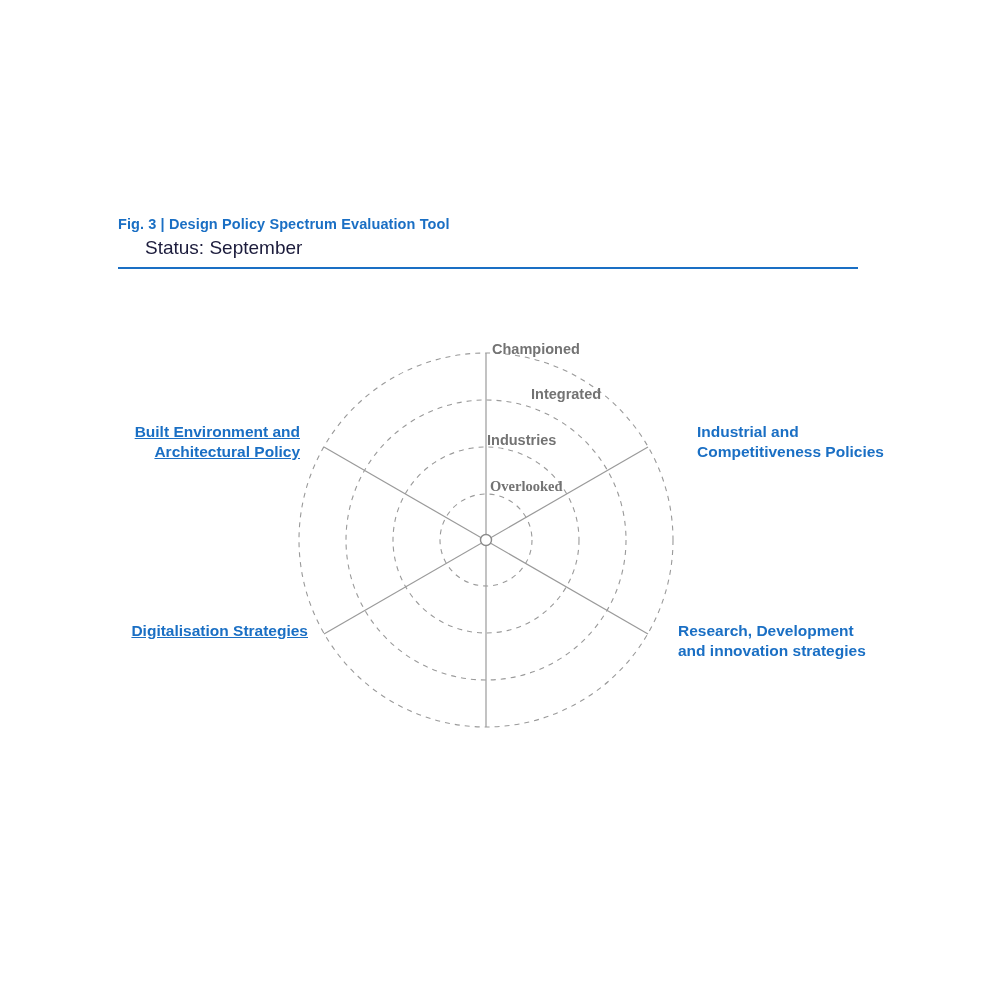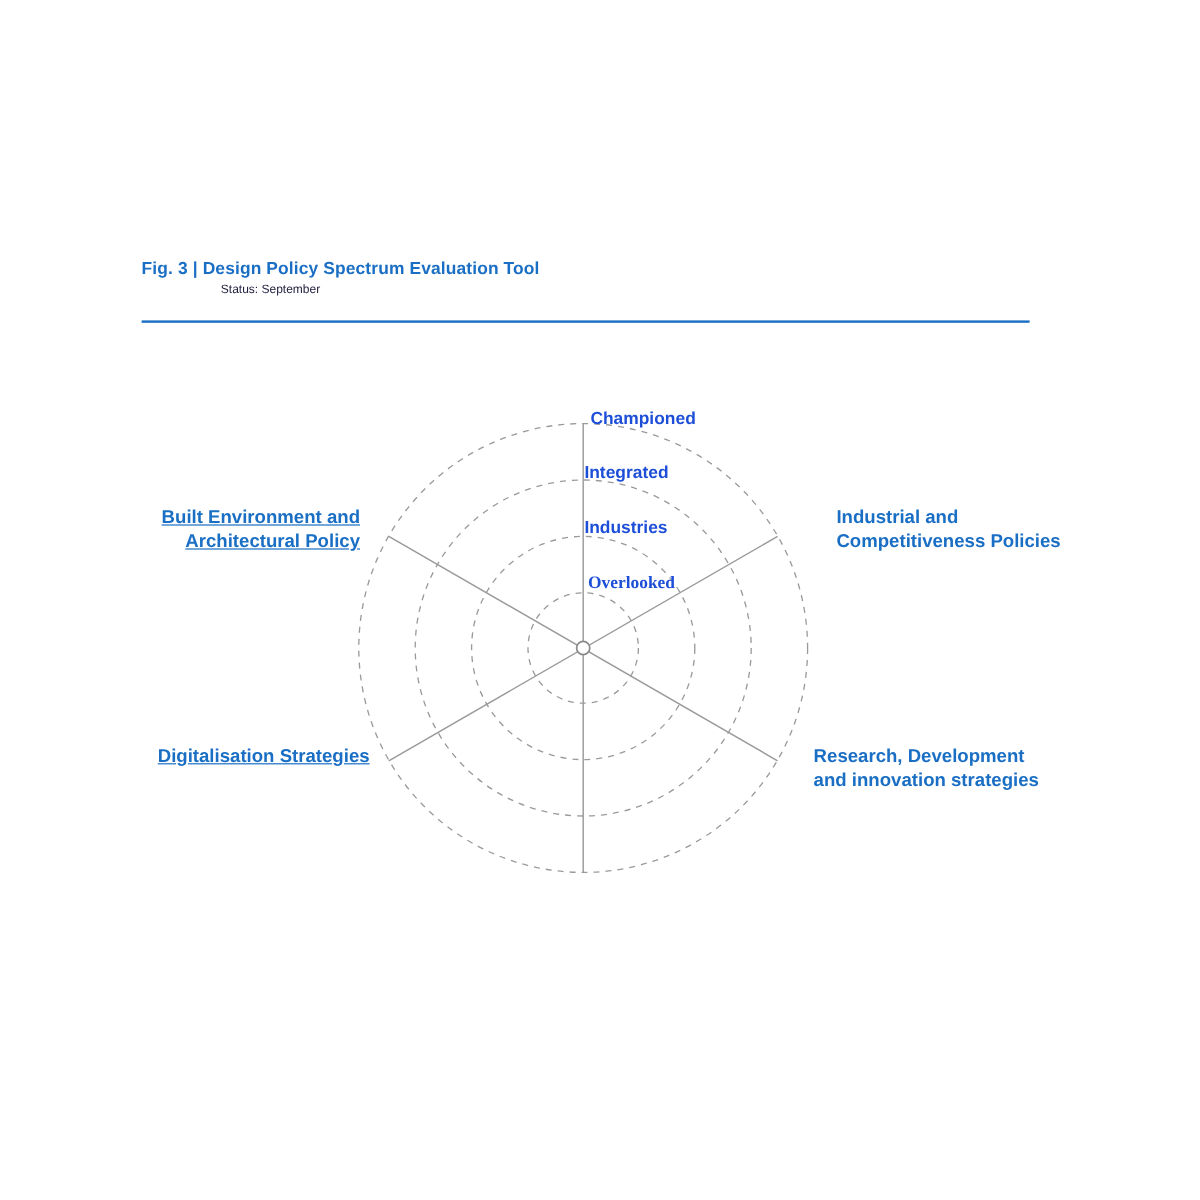--- a/index.html
+++ b/index.html
@@ -28,24 +28,24 @@
     width: 740px;
   }
   .caption-title {
     font-size: 14.5px;
     font-weight: bold;
     color: #1a6fc4;
     letter-spacing: 0.1px;
     line-height: 1.25;
   }
   .caption-status {
-    font-size: 10px;
+    font-size: 19px;
     color: #1c1c3c;
     margin-top: 3px;
-    margin-left: 66px;
+    margin-left: 27px;
     line-height: 1.25;
   }
   .caption-rule {
     position: absolute;
     left: 118px;
     top: 267px;
     width: 740px;
     height: 1.6px;
     background: #1a6fc4;
   }
@@ -76,21 +76,21 @@
   .axis-label.center-top  { text-align: center; }
   .axis-label.center-bot  { text-align: center; }
   .axis-label.right       { text-align: left; }
   .axis-label.left        { text-align: right; text-decoration: underline; }
 
   
   .ring-label {
     position: absolute;
     font-size: 14.5px;
     font-weight: bold;
-    color: #1d4ed8;
+    color: #737373;
     white-space: nowrap;
     text-align: right;
   }
 </style>
 </head>
 <body>
 
 <div class="figure-wrap">
 
   <div class="caption-block">
@@ -113,21 +113,21 @@
       <g stroke="#9a9a9a" stroke-width="1.2">
         <line x1="486" y1="73" x2="486" y2="447"></line>
         <line x1="324" y1="167" x2="648" y2="354"></line>
         <line x1="324" y1="354" x2="648" y2="167"></line>
       </g>
 
       <circle cx="486" cy="260" r="5.5" fill="#ffffff" stroke="#8a8a8a" stroke-width="1.4"></circle>
     </svg>
 
     <div class="ring-label" style="left:492px; top:61px;">Championed</div>
-    <div class="ring-label" style="left:487px; top:106px;">Integrated</div>
+    <div class="ring-label" style="left:487px; top:106px;padding-left:44px;">Integrated</div>
     <div class="ring-label" style="left:487px; top:152px;">Industries</div>
     <div class="ring-label" style="left:490px; top:198px;font-family:Liberation Serif, serif;">Overlooked</div>
 
 
     <div class="axis-label right" style="left:678px; top:142px; width:300px;margin-left:19px;">Industrial and
 Competitiveness Policies</div>
 
     <div class="axis-label right" style="left:678px; top:341px; width:300px;">Research, Development
 and innovation strategies</div>
 

